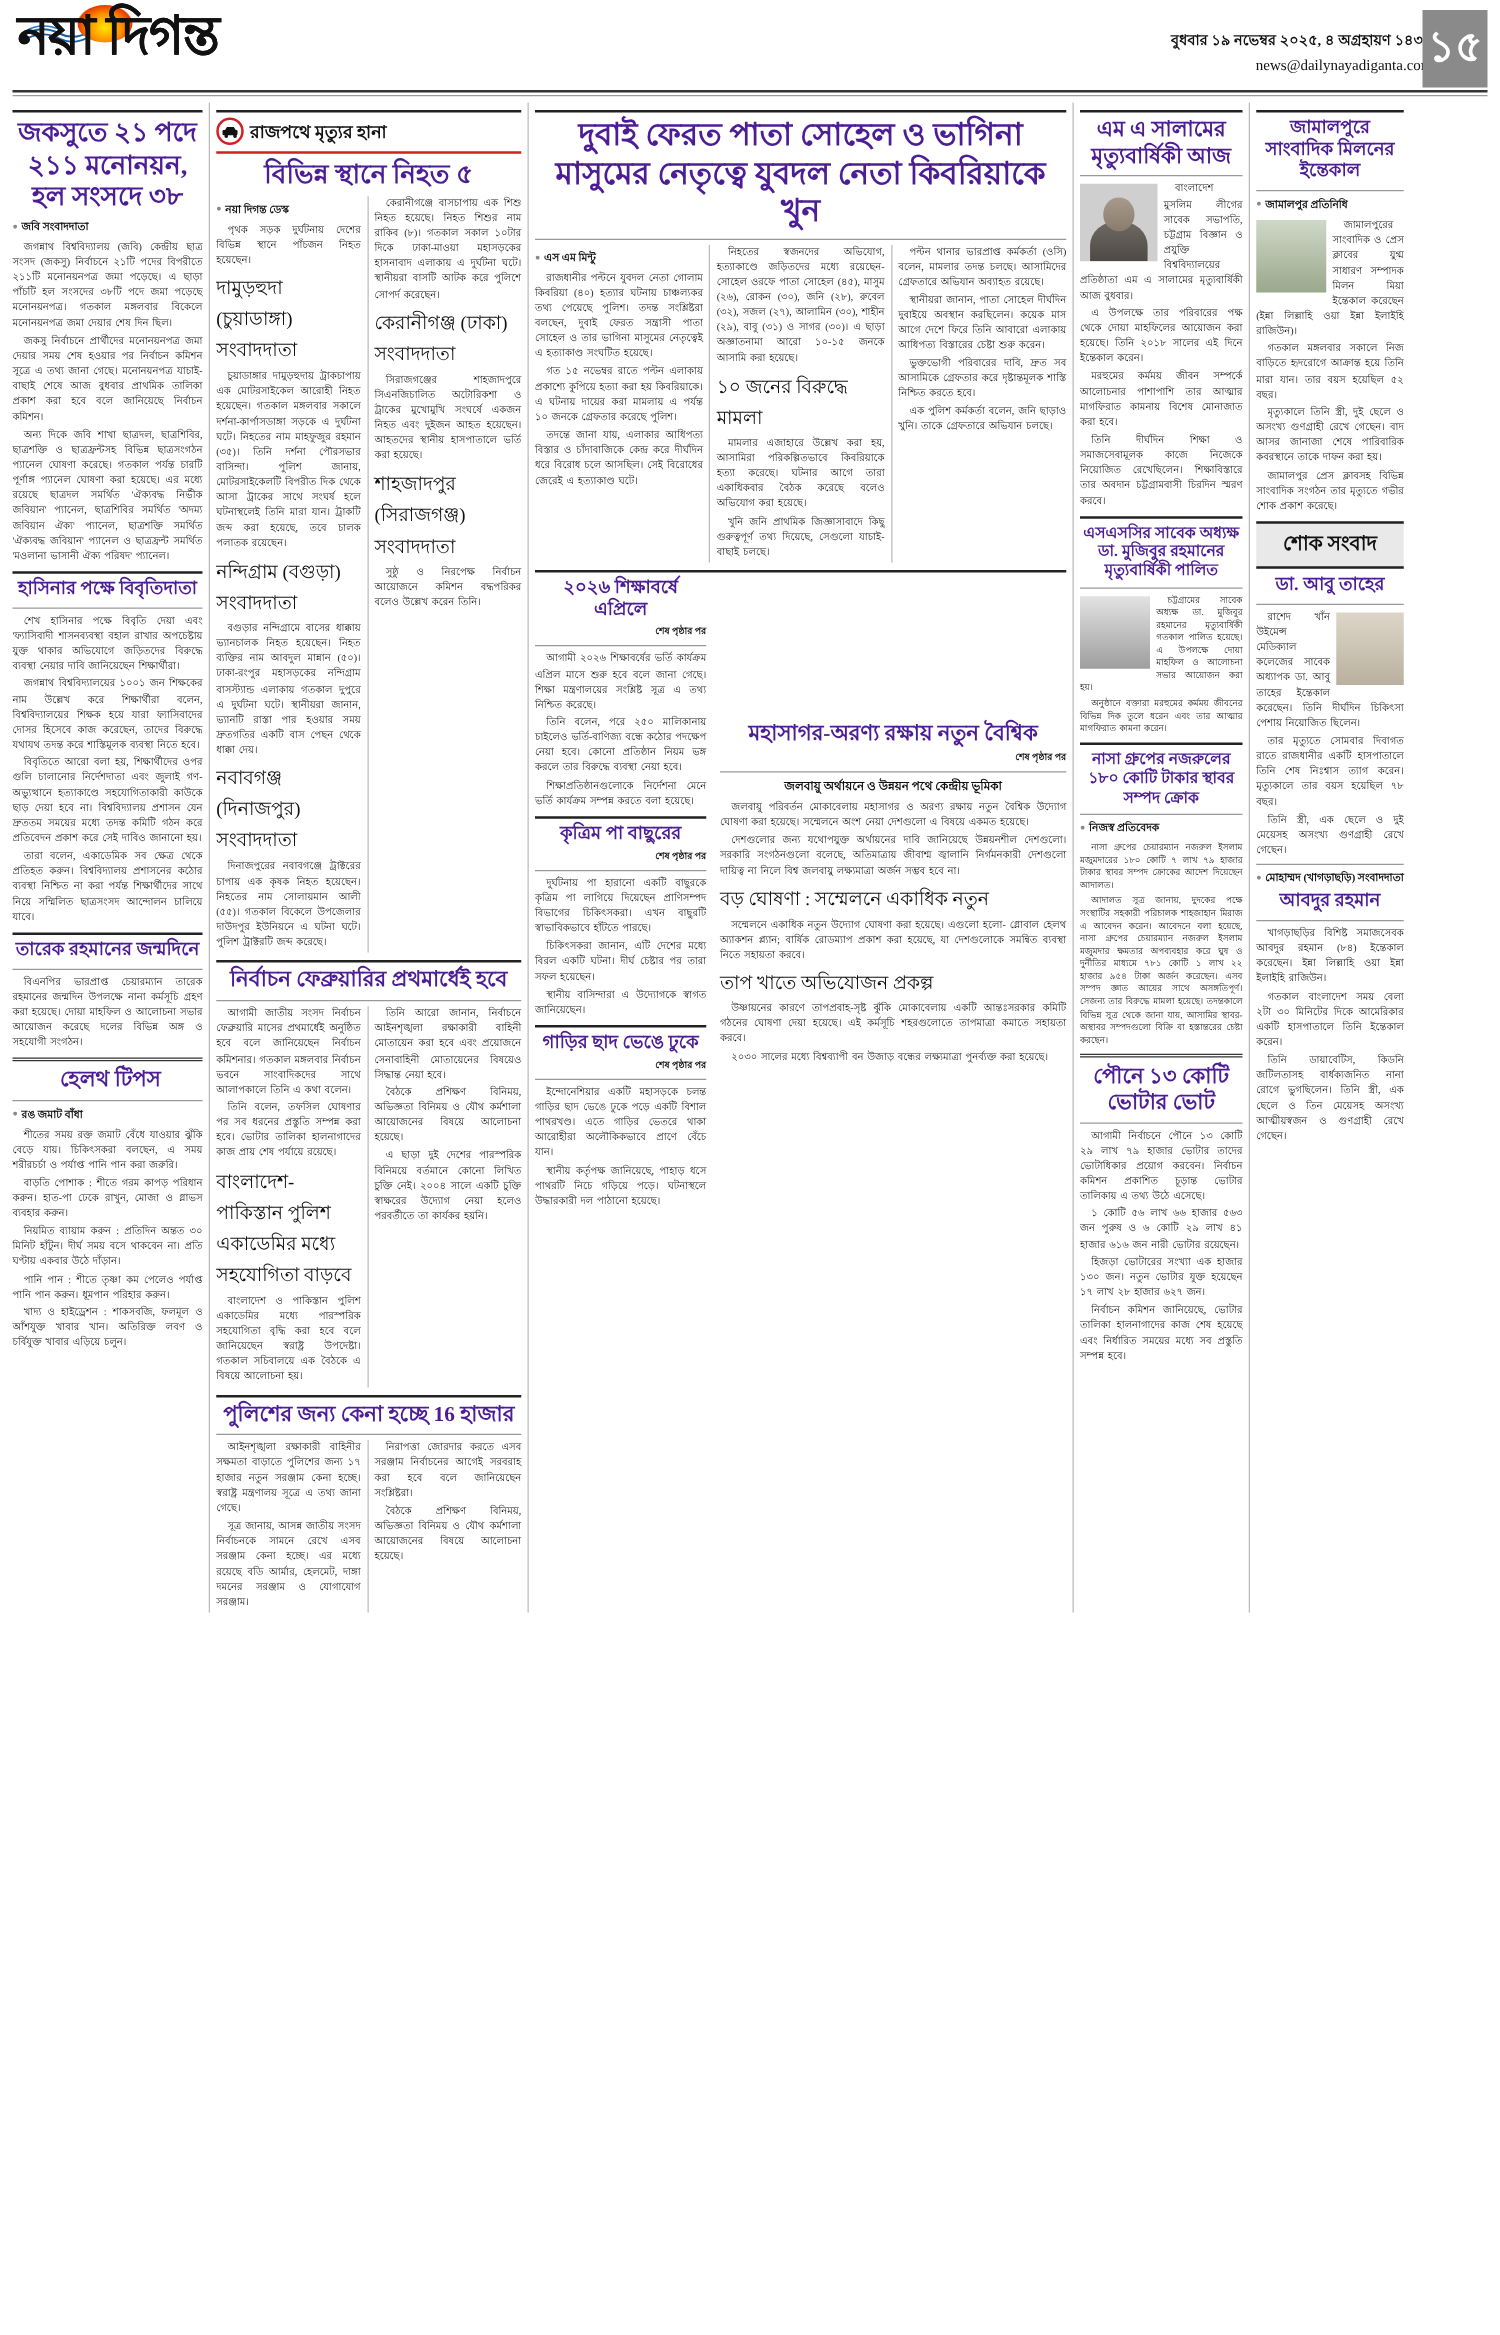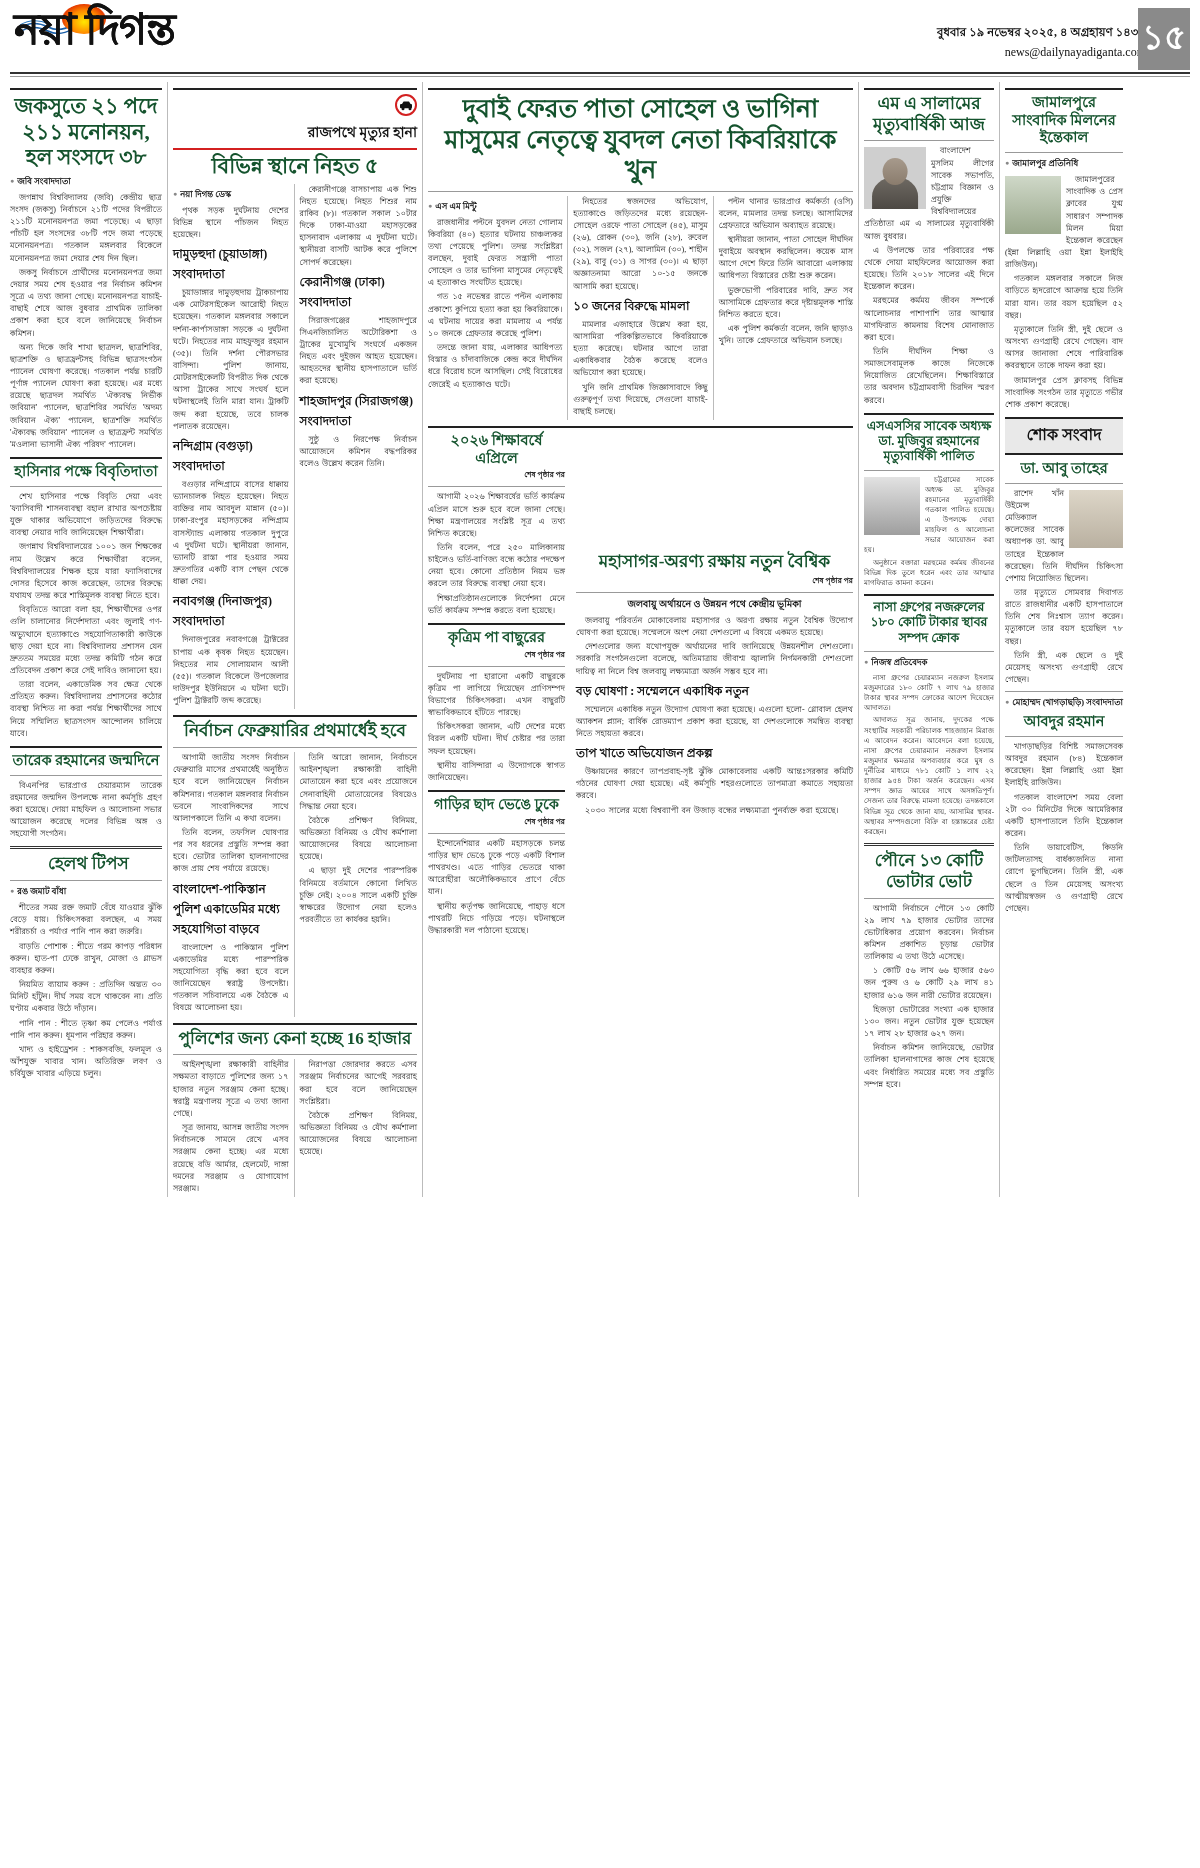--- a/index.html
+++ b/index.html
@@ -36,21 +36,21 @@
   
   .grid { display:flex; gap:0; margin-top:5px; }
   .col { position:relative; }
   .c1 { width:152px; }
   .c2 { width:114px; }
   .c3 { width:118px; }
   .c7 { width:140px; }
   .vrule { width:1px; background:#bbb; margin:0 5px; flex:0 0 1px; }
 
   
-  .hl { font-weight:bold; text-align:center; line-height:1.22; color:#14532d; }
+  .hl { font-weight:bold; text-align:center; line-height:1.22; color:#4c1d95; }
   .hl-xl  { font-size:25px; }
   .hl-lg  { font-size:21px; }
   .hl-md  { font-size:17px; }
   .hl-sm  { font-size:14.5px; }
   .hl-xs  { font-size:12.5px; }
   .hl-left { text-align:left;margin-left:38px; }
 
   .byline { font-size:8.5px; font-weight:bold; margin:4px 0 3px 0; color:#111;}
   .byline::before { content:"\25CF"; color:#888; font-size:7px; margin-right:3px;
                     position:relative; top:-1px;}
@@ -60,21 +60,21 @@
   .rule-red { border-top:2px solid #d32020; margin:3px 0 4px 0; }
   .rule-dbl { border-top:3px double #333; margin:6px 0 5px 0; }
   .shadebar { background:#e9e9e9; border-top:2px solid #222; border-bottom:2px solid #222;
               text-align:center; font-weight:bold; font-size:16px; padding:3px 0 4px; margin:6px 0 5px;}
 
   
   .bt { font-size:8px; line-height:1.52; text-align:justify; color:#1a1a1a;
         font-family:"Liberation Serif",serif; word-spacing:1px; }
   .bt p { margin-bottom:2px; text-indent:9px; }
   .bt p:first-child { text-indent:9px; }
-  .subhd { font-weight:bold; font-size:12px; margin:4px 0 2px; text-indent:0 !important;}
+  .subhd { font-weight:normal; font-size:15px; margin:4px 0 2px; text-indent:0 !important;}
   .center-sub { text-align:center; font-weight:bold; font-size:9.5px; margin:4px 0 3px; }
 
   
   .photo { background:#cfcfcf; position:relative; overflow:hidden; }
   .photo.portrait::after{
     content:""; position:absolute; left:50%; bottom:0; transform:translateX(-50%);
     width:74%; height:52%; border-radius:48% 48% 0 0 / 60% 60% 0 0;
     background:linear-gradient(#6f6a63,#4d4944);
   }
   .photo.portrait::before{
@@ -84,21 +84,21 @@
   }
   .photo.sepia { background:linear-gradient(#ddd6c8,#b9b0a0); }
   .photo.bw { background:linear-gradient(#e2e2e2,#9e9e9e); filter:grayscale(1); }
   .photo.green { background:linear-gradient(#cfd8c8,#9aa88c); }
 
   
   .pfloat-l { float:left; margin:2px 5px 3px 0; }
   .pfloat-r { float:right; margin:2px 0 3px 5px; }
 
   
-  .traffic { display:flex; align-items:flex-end; gap:5px;flex-direction:column; }
+  .traffic { display:flex; align-items:flex-start; gap:5px; }
   .traffic-icon { width:22px; height:22px; border-radius:50%; border:2px solid #d32020;
                   display:flex; align-items:center; justify-content:center; flex:0 0 22px;}
   .traffic-icon svg { display:block; }
   .traffic-label { font-weight:bold; font-size:14px; color:#111; }
 
   
   .cont { font-size:7.5px; text-align:right; font-weight:bold; margin-top:2px;}
   .tiny { font-size:7px; line-height:1.45; }
 </style>
 </head>

